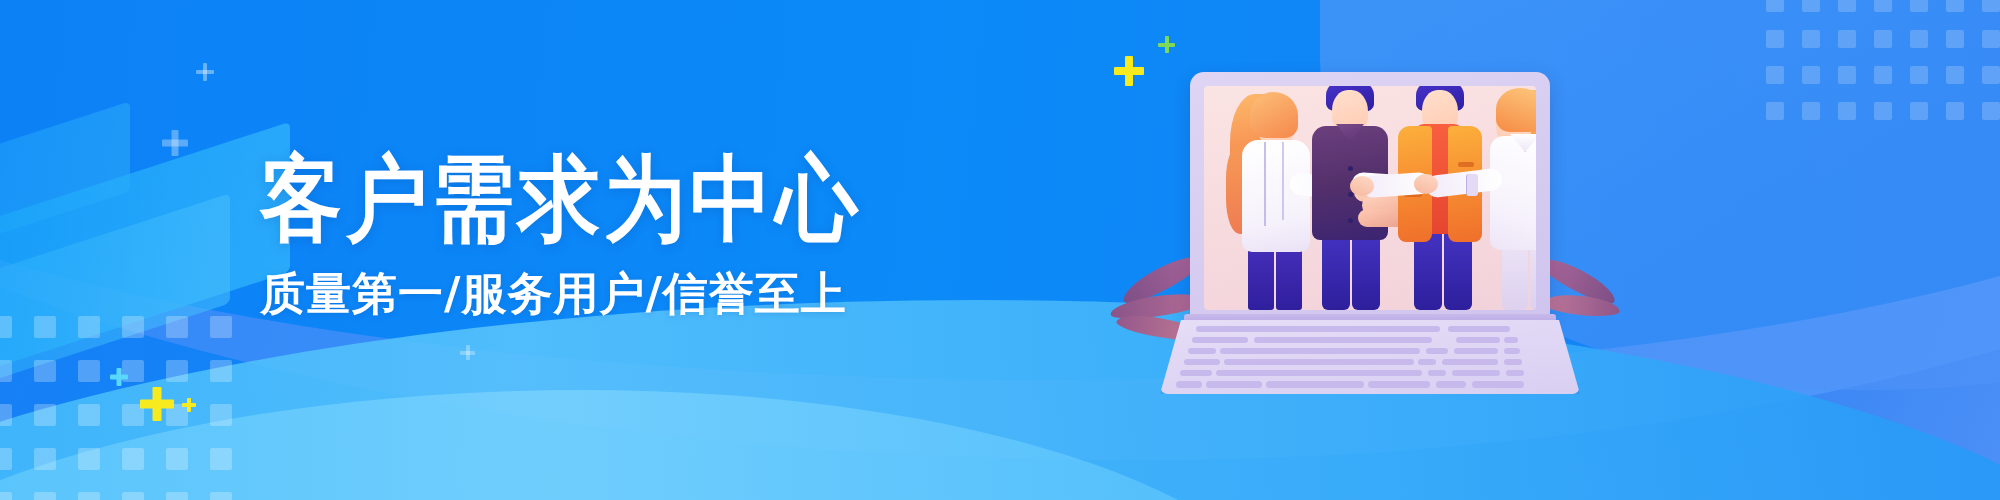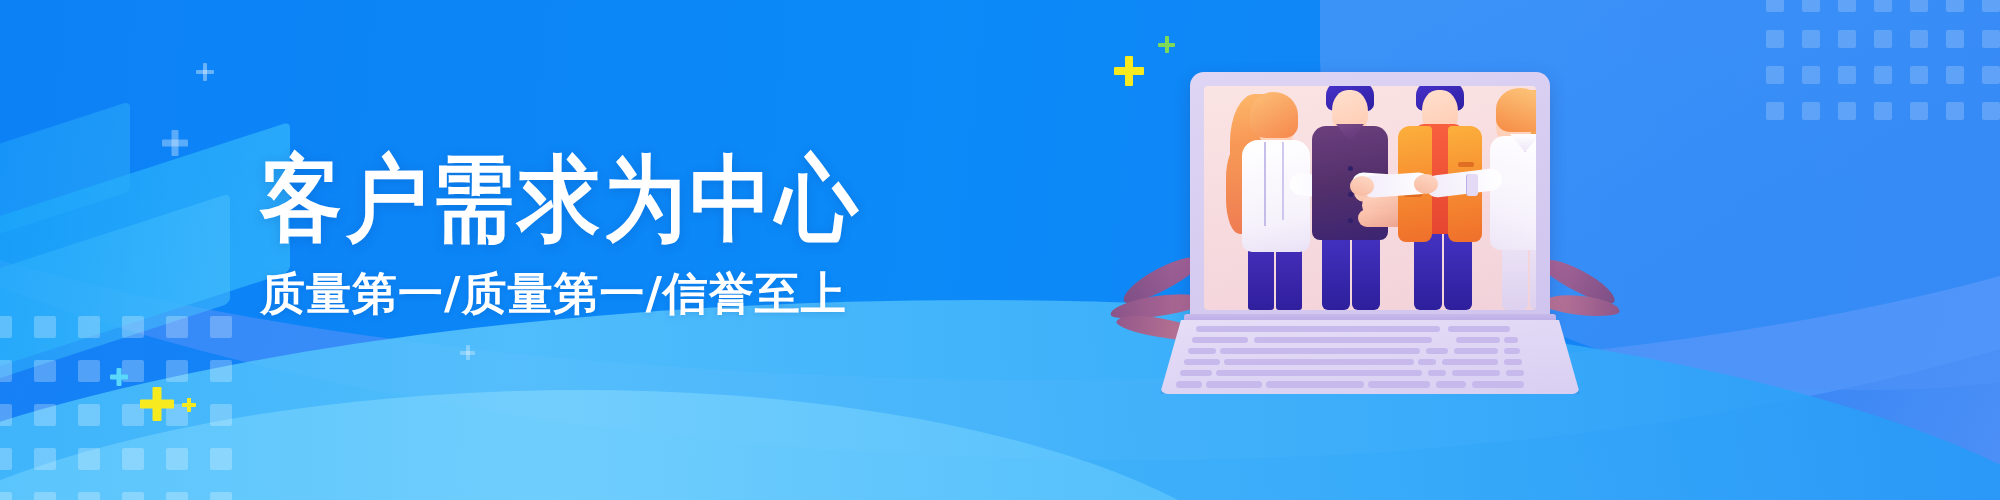--- a/index.html
+++ b/index.html
@@ -230,21 +230,21 @@
 
   <div class="plus" style="left:110px;top:368px;width:18px;height:18px;--t:5px;color:#59d8fb;"></div>
   <div class="plus" style="left:140px;top:387px;width:34px;height:34px;--t:9px;color:#f7ea1e;"></div>
   <div class="plus" style="left:182px;top:398px;width:14px;height:14px;--t:4px;color:#f7ea1e;"></div>
 
   <div class="plus" style="left:1158px;top:36px;width:17px;height:17px;--t:4px;color:#7ed957;"></div>
   <div class="plus" style="left:1114px;top:56px;width:30px;height:30px;--t:8px;color:#f7ea1e;"></div>
 
   <div id="text-block">
     <div id="main-title" class="nosel">客户需求为中心</div>
-    <div id="sub-title" class="nosel">质量第一/质量第一/信誉至上</div>
+    <div id="sub-title" class="nosel">质量第一/服务用户/信誉至上</div>
   </div>
 
   <div id="laptop">
 
     <div class="leaf" style="left:-42px;top:196px;width:88px;height:22px;background:linear-gradient(90deg,#7d4f86,#a9659a);transform:rotate(-28deg);"></div>
     <div class="leaf" style="left:-50px;top:224px;width:96px;height:20px;background:linear-gradient(90deg,#8a5489,#b56d96);transform:rotate(-8deg);"></div>
     <div class="leaf" style="left:-44px;top:246px;width:86px;height:19px;background:linear-gradient(90deg,#95588c,#c07a93);transform:rotate(10deg);"></div>
     <div class="leaf" style="left:376px;top:198px;width:84px;height:21px;background:linear-gradient(270deg,#7d4f86,#ad689a);transform:rotate(28deg);"></div>
     <div class="leaf" style="left:382px;top:224px;width:78px;height:19px;background:linear-gradient(270deg,#8f5689,#c0799a);transform:rotate(6deg);"></div>
 

